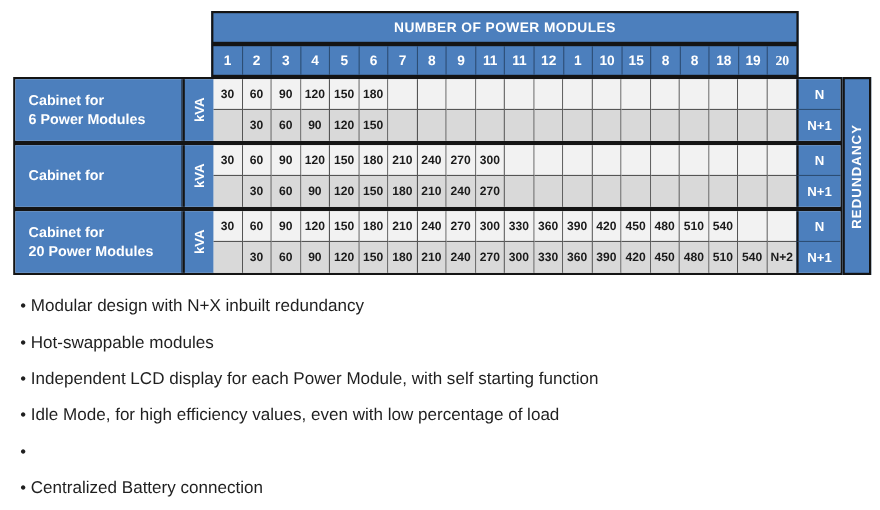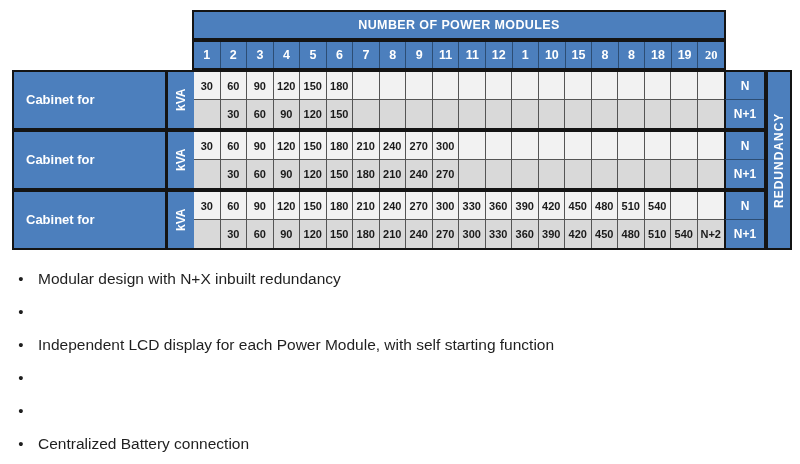--- a/index.html
+++ b/index.html
@@ -84,21 +84,21 @@
     writing-mode: vertical-rl; transform: rotate(180deg);
   }
   
   #features { position: absolute; left: 10px; top: 262px; width: 782px; }
   .feature {
     display: flex; align-items: center;
     height: 33px;
     color: #1f1f1f;
   }
   .dot { width: 14px; margin-left: 4px; text-align: center; font-size: 15px; color: #1f1f1f; }
-  .b-text { margin-left: 10px; font-size: 15.5px; }
+  .b-text { margin-left: 0; font-size: 15.5px; }
 </style>
 </head>
 <body>
 
 <div id="stage">
 
   <div id="header-block">NUMBER OF POWER MODULES</div>
 
   <div id="numbers-row">
       <div class="num-cell">1</div>
@@ -120,20 +120,21 @@
       <div class="num-cell">8</div>
       <div class="num-cell">18</div>
       <div class="num-cell">19</div>
       <div class="num-cell">20</div>
     </div>
 
   <div id="table-body">
       <div class="group" style="top: 0px;">
         <div class="g-label">
           <div>Cabinet for</div>
+          <div>6 Power Modules</div>
         </div>
         <div class="g-kva">kVA</div>
         <div class="cell row-n" style="grid-area: 1 / 3;">30</div>
         <div class="cell row-n" style="grid-area: 1 / 4;">60</div>
         <div class="cell row-n" style="grid-area: 1 / 5;">90</div>
         <div class="cell row-n" style="grid-area: 1 / 6;">120</div>
         <div class="cell row-n" style="grid-area: 1 / 7;">150</div>
         <div class="cell row-n" style="grid-area: 1 / 8;">180</div>
         <div class="cell row-n" style="grid-area: 1 / 9;"></div>
         <div class="cell row-n" style="grid-area: 1 / 10;"></div>
@@ -216,20 +217,21 @@
         <div class="cell row-n1" style="grid-area: 2 / 18;"></div>
         <div class="cell row-n1" style="grid-area: 2 / 19;"></div>
         <div class="cell row-n1" style="grid-area: 2 / 20;"></div>
         <div class="cell row-n1" style="grid-area: 2 / 21;"></div>
         <div class="cell row-n1 col-last" style="grid-area: 2 / 22;"></div>
         <div class="g-nn row-n1" style="grid-area: 2 / 23;">N+1</div>
       </div>
       <div class="group" style="top: 120px;">
         <div class="g-label">
           <div>Cabinet for</div>
+          <div>20 Power Modules</div>
         </div>
         <div class="g-kva">kVA</div>
         <div class="cell row-n" style="grid-area: 1 / 3;">30</div>
         <div class="cell row-n" style="grid-area: 1 / 4;">60</div>
         <div class="cell row-n" style="grid-area: 1 / 5;">90</div>
         <div class="cell row-n" style="grid-area: 1 / 6;">120</div>
         <div class="cell row-n" style="grid-area: 1 / 7;">150</div>
         <div class="cell row-n" style="grid-area: 1 / 8;">180</div>
         <div class="cell row-n" style="grid-area: 1 / 9;">210</div>
         <div class="cell row-n" style="grid-area: 1 / 10;">240</div>
@@ -272,27 +274,29 @@
 
   <div id="redundancy-col">REDUNDANCY</div>
 
   <div id="features">
       <div class="feature">
         <div class="dot">•</div>
         <div class="b-text">Modular design with N+X inbuilt redundancy</div>
       </div>
       <div class="feature">
         <div class="dot">•</div>
+        <div class="b-text">Hot-swappable modules</div>
       </div>
       <div class="feature">
         <div class="dot">•</div>
         <div class="b-text">Independent LCD display for each Power Module, with self starting function</div>
       </div>
       <div class="feature">
         <div class="dot">•</div>
+        <div class="b-text">Idle Mode, for high efficiency values, even with low percentage of load</div>
       </div>
       <div class="feature">
         <div class="dot">•</div>
       </div>
       <div class="feature">
         <div class="dot">•</div>
         <div class="b-text">Centralized Battery connection</div>
       </div>
     </div>
 

